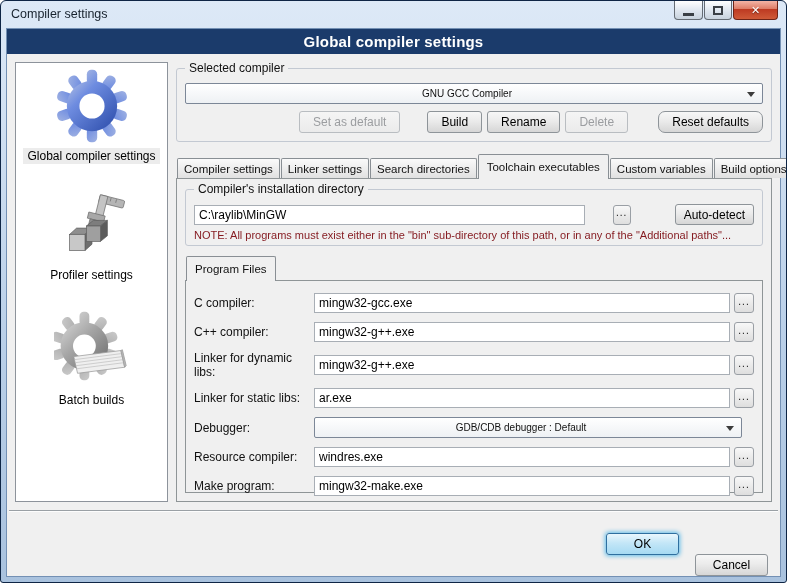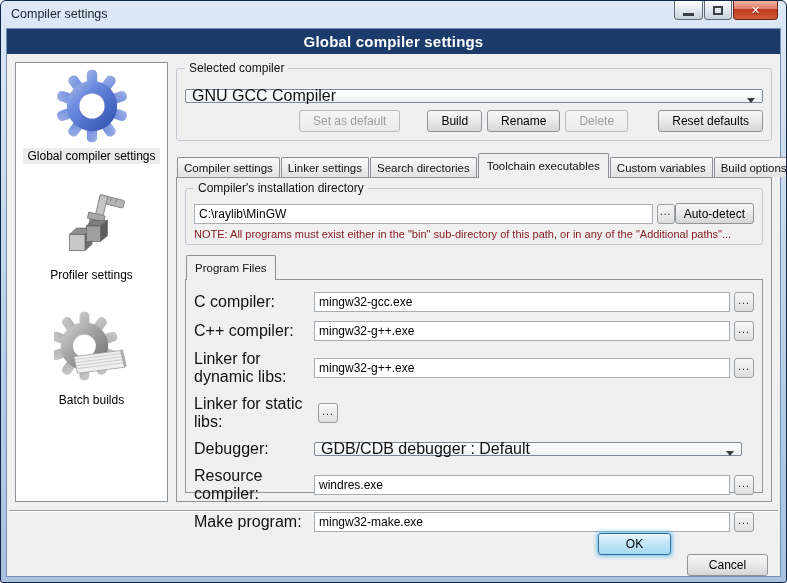--- a/index.html
+++ b/index.html
@@ -37,68 +37,68 @@
   .side-icon{flex:0 0 auto;}
   .side-label{padding:1px 4px;margin-top:5px;font-size:12px;color:#000;white-space:nowrap;}
   .side-label.selected{background:#ececec;}
 
   
   .main{flex:1;display:flex;flex-direction:column;min-width:0;}
 
   .groupbox{position:relative;border:1px solid #c3c9d2;border-radius:3px;}
   .legend{position:absolute;top:-8px;left:8px;background:#f0f0f0;padding:0 4px;font-size:12px;}
 
-  .compiler-group{flex:0 0 auto;padding:20px 8px 8px;margin-top:6px;}
-  .combo{height:14px;border:1px solid #7c8797;border-radius:2px;
+  .compiler-group{flex:0 0 auto;padding:14px 8px 8px;margin-top:6px;}
+  .combo{height:21px;border:1px solid #7c8797;border-radius:2px;
     background:linear-gradient(#ffffff,#eef1f4);display:flex;align-items:center;
-    padding:0 20px 0 6px;position:relative;font-size:16px;}
+    padding:0 20px 0 6px;position:relative;font-size:10px;justify-content:center;}
   .combo .arrow{position:absolute;right:7px;top:8px;width:0;height:0;
     border-left:4px solid transparent;border-right:4px solid transparent;border-top:5px solid #3c3c3c;}
   .btn-row{display:flex;margin-top:7px;align-items:center;}
   .btn{height:22px;padding:0 13px;border:1px solid #8e9499;border-radius:3px;
     background:linear-gradient(#f7f7f7,#ebebeb 45%,#d6d6d6);font-size:12px;color:#000;
     display:inline-flex;align-items:center;justify-content:center;cursor:default;white-space:nowrap;}
   .btn.disabled{color:#9b9da0;border-color:#b9bdc1;background:linear-gradient(#f5f5f5,#ebebeb);}
-  .ml-def{margin-left:114px;} .ml-copy{margin-left:27px;} .ml-5{margin-left:5px;} .ml-auto{margin-left:auto;}
+  .ml-def{margin-left:114px;} .ml-copy{margin-left:27px;} .ml-5{margin-left:5px;} .ml-auto{margin-left:auto;border-radius:7px;}
 
   
   .tabstrip{display:flex;align-items:flex-end;height:26px;margin-top:10px;padding-left:1px;position:relative;z-index:2;}
   .tab{height:20px;padding:0 6px;background:linear-gradient(#fafafa,#e1e1e1);
     border:1px solid #898f94;border-bottom:none;border-radius:2px 2px 0 0;
     display:flex;align-items:center;margin-right:1px;font-size:11.5px;white-space:nowrap;cursor:default;}
   .tab.active{height:25px;background:#f0f0f0;position:relative;margin-bottom:-1px;padding:0 8px;z-index:3;}
 
   .tabpage{flex:1;border:1px solid #8f9597;background:#f0f0f0;padding:8px;display:flex;flex-direction:column;min-height:0;}
 
   
   .install-group{flex:0 0 auto;padding:14px 8px 4px;margin-top:2px;}
-  .path-row{display:flex;align-items:center;}
+  .path-row{display:flex;align-items:center;gap:24px;}
   .tfield{flex:1;height:20px;border:1px solid #a8aeb5;background:#fff;padding:0 4px;
     font-family:"Liberation Sans","DejaVu Sans",sans-serif;font-size:12px;color:#000;min-width:0;}
   .browse{width:20px;height:20px;margin-left:4px;flex:0 0 auto;border:1px solid #9a9fa5;border-radius:3px;
     background:linear-gradient(#f8f8f8,#dedede);font-size:10px;letter-spacing:1px;
     display:inline-flex;align-items:center;justify-content:center;padding-bottom:4px;cursor:default;}
-  .autodetect{height:21px;margin-left:0;padding:0 8px;}
+  .autodetect{height:21px;margin-left:20px;padding:0 8px;}
   .note{color:#84191f;margin-top:4px;font-size:11px;white-space:nowrap;overflow:hidden;}
 
   
   .inner-tabstrip{display:flex;align-items:flex-end;height:24px;margin-top:10px;padding-left:1px;position:relative;z-index:2;}
   .inner-page{flex:1;border:1px solid #8f9597;background:#f0f0f0;padding:12px 8px 8px;min-height:0;}
 
   .frow{display:flex;align-items:center;margin-bottom:9px;}
-  .flabel{width:120px;flex:0 0 120px;font-size:16px;}
+  .flabel{width:120px;flex:0 0 120px;font-size:12px;}
   .spacer12{width:12px;flex:0 0 12px;}
   .fcombo{flex:1;}
 
   
   .sep{flex:0 0 2px;border-top:1px solid #9aa0a5;border-bottom:1px solid #fdfdfd;margin:0 2px;}
   .footer{flex:0 0 38px;display:flex;align-items:center;justify-content:flex-end;padding-right:12px;}
   .btn.ok{width:73px;background:linear-gradient(#eaf7fd,#c3e6f7 45%,#a6daf3);
     border:1px solid #2f6f9f;box-shadow:0 0 4px 1px rgba(86,183,232,.95);margin-right:16px;}
-  .btn.cancel{width:81px;margin-top:42px;}
+  .btn.cancel{width:73px;margin-top:42px;}
 </style>
 </head>
 <body>
 
 <div class="window">
 
   <div class="titlebar">
     <span class="title-text">Compiler settings</span>
     <div class="win-controls">
       <div class="win-btn minb">
@@ -258,20 +258,21 @@
             </div>
 
             <div class="frow">
               <div class="flabel">Linker for dynamic libs:</div>
               <input class="tfield" value="mingw32-g++.exe" style="">
               <div class="browse">...</div>
             </div>
 
             <div class="frow">
               <div class="flabel">Linker for static libs:</div>
+              <input class="tfield" value="ar.exe" style="">
               <div class="browse">...</div>
             </div>
 
             <div class="frow">
               <div class="flabel">Debugger:</div>
               <div class="combo fcombo">
                 <span>GDB/CDB debugger : Default</span>
                 <span class="arrow"></span>
               </div>
               <div class="spacer12"></div>

